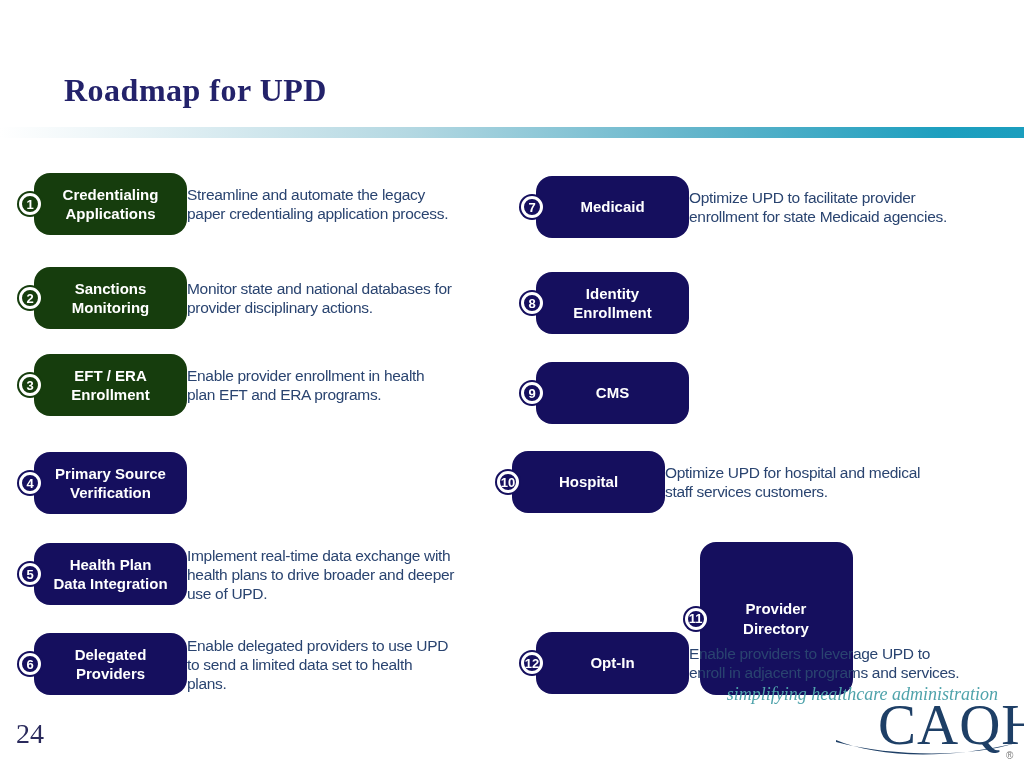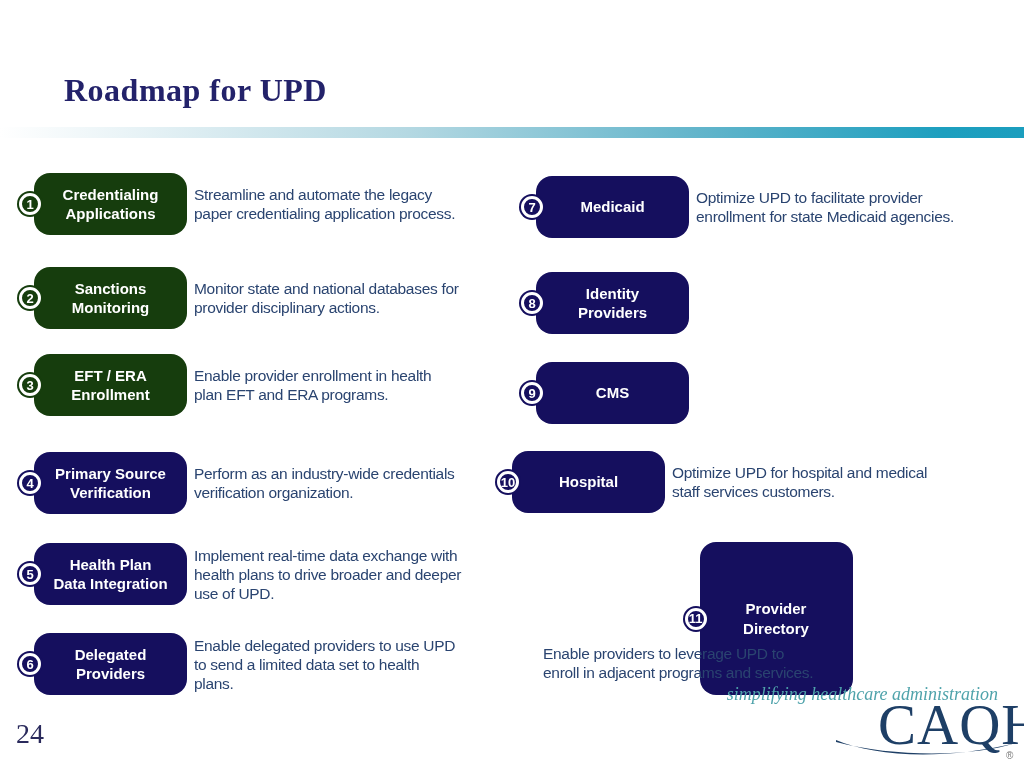--- a/index.html
+++ b/index.html
@@ -42,21 +42,20 @@
     position:absolute; left:-15px; top:50%; transform:translateY(-50%);
     width:22px; height:22px; border-radius:50%;
     border:3px solid #ffffff;
     color:#ffffff; font-weight:bold; font-size:13px;
     display:flex; align-items:center; justify-content:center;
     line-height:1;
   }
   .badge.green { background:#163D0D; box-shadow:0 0 0 2px #163D0D; }
   .badge.navy  { background:#150F5E; box-shadow:0 0 0 2px #150F5E; }
   .desc {
-    margin-left:7px;
     color:#2A4470; font-size:15.5px; line-height:19px;
     letter-spacing:-0.3px; white-space:pre;
   }
   .page-number {
     position:absolute; left:16px; top:718px;
     font-family:"Liberation Serif", serif;
     font-size:28px; color:#2A2A5C;
   }
   .tagline {
     position:absolute; right:26px; top:684px;
@@ -113,22 +112,20 @@
   <div class="desc">Enable provider enrollment in health
 plan EFT and ERA programs.</div>
 </div>
 
 <div class="row" style="left:34px; top:452px; width:470px;">
   <div class="pill navy">
     <span class="badge navy">4</span>
     <span class="pill-label">Primary Source
 Verification</span>
   </div>
-  <div class="desc">Perform as an industry-wide credentials
-verification organization.</div>
 </div>
 
 <div class="row" style="left:34px; top:543px; width:470px;">
   <div class="pill navy">
     <span class="badge navy">5</span>
     <span class="pill-label">Health Plan
 Data Integration</span>
   </div>
   <div class="desc">Implement real-time data exchange with
 health plans to drive broader and deeper
@@ -152,21 +149,21 @@
     <span class="pill-label">Medicaid</span>
   </div>
   <div class="desc">Optimize UPD to facilitate provider
 enrollment for state Medicaid agencies.</div>
 </div>
 
 <div class="row" style="left:536px; top:272px; width:480px;">
   <div class="pill navy">
     <span class="badge navy">8</span>
     <span class="pill-label">Identity
-Providers</span>
+Enrollment</span>
   </div>
 </div>
 
 <div class="row" style="left:536px; top:362px; width:480px;">
   <div class="pill navy">
     <span class="badge navy">9</span>
     <span class="pill-label">CMS</span>
   </div>
 </div>
 
@@ -181,20 +178,24 @@
 
 <div class="row" style="left:536px; top:542px; width:480px;flex-direction:column;">
   <div class="pill navy">
     <span class="badge navy">11</span>
     <span class="pill-label">Provider
 Directory</span>
   </div>
 </div>
 
 <div class="row" style="left:536px; top:632px; width:480px;">
+  <div class="pill navy">
+    <span class="badge navy">12</span>
+    <span class="pill-label">Opt-In</span>
+  </div>
   <div class="desc">Enable providers to leverage UPD to
 enroll in adjacent programs and services.</div>
 </div>
 
 <div class="page-number">24</div>
 <div class="tagline">simplifying healthcare administration</div>
 <div class="logo-text">CAQH</div>
 <svg class="logo-swoosh" viewBox="0 0 182 24" aria-hidden="true">
   <path d="M0,4 C 38,20 105,25 180,7 C 140,20 60,22 0,6 Z" fill="#1E3F66"></path>
 </svg>

